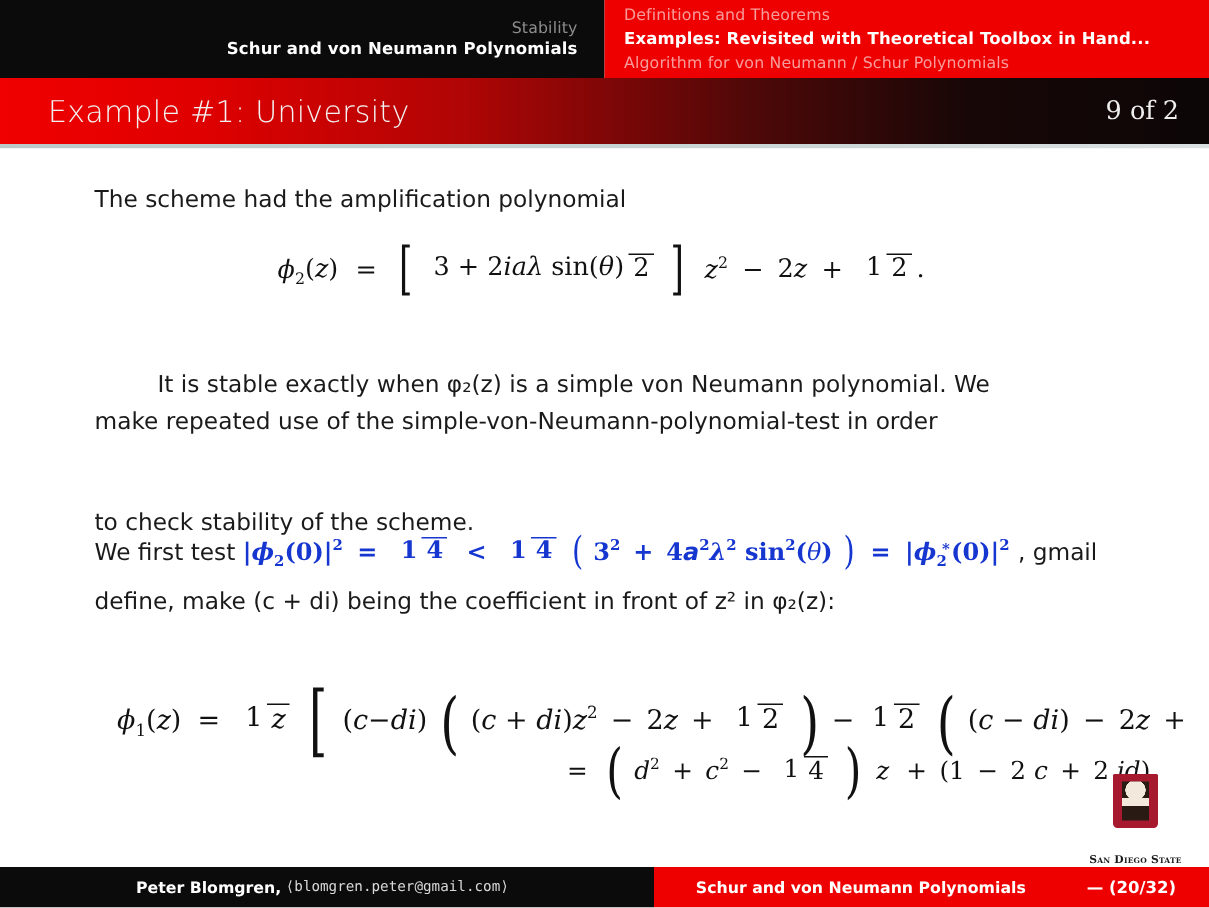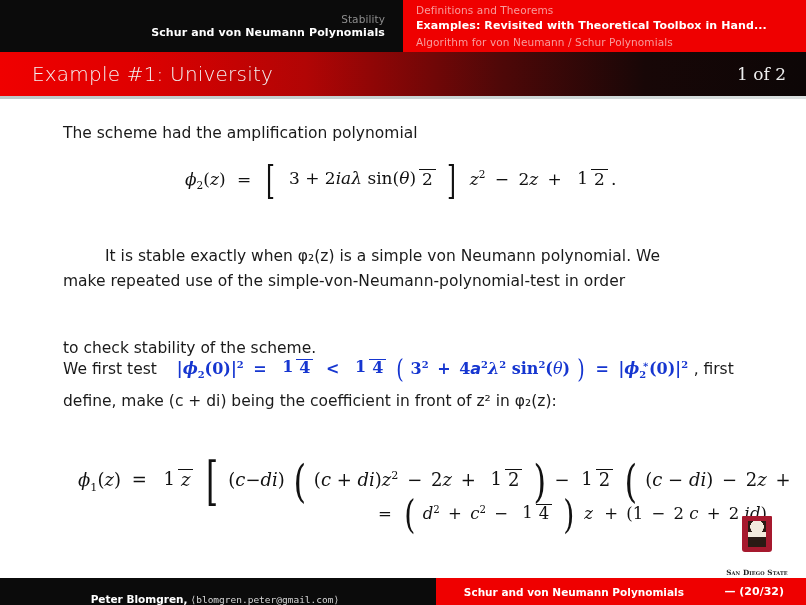--- a/index.html
+++ b/index.html
@@ -192,21 +192,21 @@
   .footer {
     position: absolute;
     left: 0; top: 578px;
     width: 806px; height: 27px;
     display: flex;
   }
   .footer-left {
     width: 480px; height: 27px;
     background: #0b0b0b;
     display: flex;
-    align-items: flex-end;
+    align-items: center;
     justify-content: center;
     box-sizing: border-box;
     padding-right: 6px;
   }
   .footer-right {
     width: 403px; height: 27px;
     background: #ef0000;
     display: flex;
     align-items: center;
     justify-content: space-between;
@@ -249,21 +249,21 @@
   </div>
   <div class="header-right">
     <div class="nav-sub">Definitions and Theorems</div>
     <div class="nav-sub active">Examples: Revisited with Theoretical Toolbox in Hand...</div>
     <div class="nav-sub">Algorithm for von Neumann / Schur Polynomials</div>
   </div>
 </div>
 
 <div class="titlebar">
   <div class="frametitle">Example #1: University</div>
-  <div class="framecount">1 of 2</div>
+  <div class="framecount">9 of 2</div>
 </div>
 <div class="titlebar-underline"></div>
 
 <div class="slide-body">
 
   <div class="para" style="left:63px; top:22px;">The scheme had the amplification polynomial</div>
 
   <div class="eqn" style="left:185px; top:62px; font-size:17px;">
     <span class="mi">ϕ<sub class="e">2</sub></span><span class="mup">(</span><span class="mi">z</span><span class="mup">)</span>
     <span class="mup" style="margin:0 6px;">=</span>
@@ -288,40 +288,40 @@
   </div>
   <div class="para" style="left:63px; top:170px; width:690px;">
     <span>make repeated use of the simple-von-Neumann-polynomial-test in order</span>
   </div>
   <div class="para" style="left:63px; top:195px; width:690px;margin-top:42px;">
     <span>to check stability of the scheme.</span>
   </div>
 
   <div class="para" style="left:63px; top:253px; white-space:nowrap;">
     <span>We first test</span>
-    <span class="eqn blueb" style="position:relative; font-size:16px; margin-left:15px;">
+    <span class="eqn blueb" style="position:relative; font-size:16px; margin-left:0;">
       <span class="mup">|</span><span class="mi">ϕ<sub class="e">2</sub></span><span class="mup">(0)|</span><sup class="e">2</sup>
       <span class="mup" style="margin:0 4px;">=</span>
       <span class="frac">
           <span class="num"><span class="mup">1</span></span>
           <span class="den"><span class="mup">4</span></span>
         </span>
       <span class="mup" style="margin:0 4px;">&lt;</span>
       <span class="frac">
           <span class="num"><span class="mup">1</span></span>
           <span class="den"><span class="mup">4</span></span>
         </span>
       <span class="delim dl-15">(</span>
       <span class="mup">3</span><sup class="e">2</sup>
       <span class="mup" style="margin:0 3px;">+</span>
       <span class="mup">4</span><span class="msans">a</span><sup class="e">2</sup><span class="mi">λ</span><sup class="e">2</sup>&nbsp;<span class="mup">sin</span><sup class="e">2</sup><span class="mup">(</span><span class="mi" style="font-weight:normal;">θ</span><span class="mup">)</span>
       <span class="delim dl-15">)</span>
       <span class="mup" style="margin:0 4px;">=</span>
       <span class="mup">|</span><span class="mi">ϕ<sub class="e">2</sub><sup class="e" style="margin-left:-4px;">∗</sup></span><span class="mup">(0)|</span><sup class="e">2</sup>
-    </span><span>, first</span>
+    </span><span>, gmail</span>
   </div>
 
   <div class="para" style="left:63px; top:290px; white-space:nowrap;">
     <span>define, make (c + di) being the coefficient in front of z² in φ₂(z):</span>
   </div>
 
   <div class="eqn" style="left:78px; top:328px; font-size:18px; white-space:nowrap;margin-top:28px;">
     <span class="mi">ϕ<sub class="e">1</sub></span><span class="mup">(</span><span class="mi">z</span><span class="mup">)</span>
     <span class="mup" style="margin:0 5px;">=</span>
     <span class="frac">

